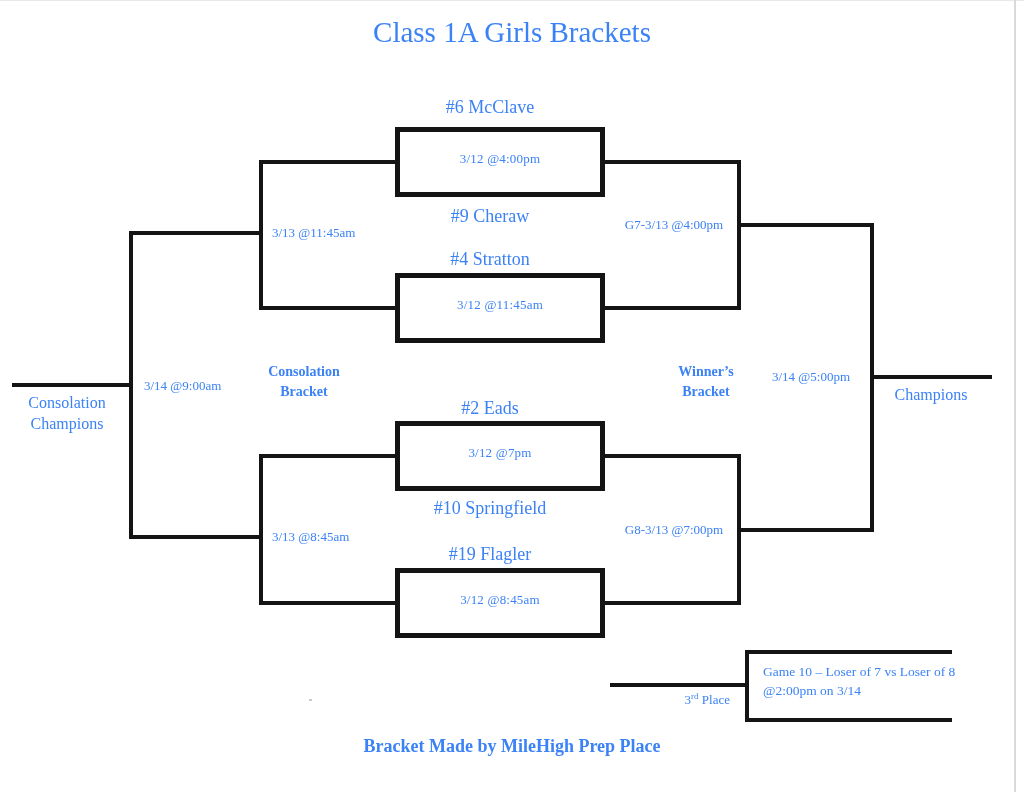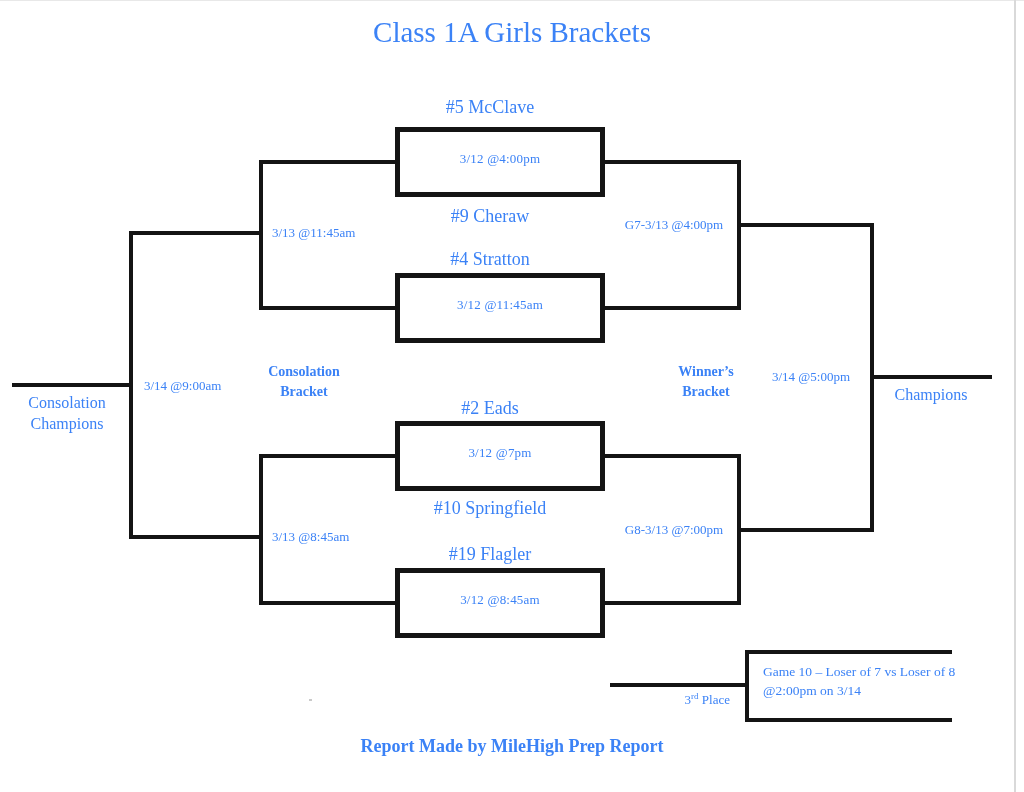--- a/index.html
+++ b/index.html
@@ -31,21 +31,21 @@
 </head>
 <body>
 
 <div id="canvas">
 
   <div class="page-edge-top"></div>
   <div class="page-edge-right"></div>
 
   <div class="title">Class 1A Girls Brackets</div>
 
-  <div class="team" style="top:97px">#5 McClave</div>
+  <div class="team" style="top:97px">#6 McClave</div>
   <div class="team" style="top:206px">#9 Cheraw</div>
   <div class="team" style="top:249px">#4 Stratton</div>
   <div class="team" style="top:398px">#2 Eads</div>
   <div class="team" style="top:498px">#10 Springfield</div>
   <div class="team" style="top:544px">#19 Flagler</div>
 
   <div class="gamebox" style="top:127px">
     <span class="gametime">3/12 @4:00pm</span>
   </div>
   <div class="gamebox" style="top:273px">
@@ -107,15 +107,15 @@
   <div class="hline" style="left:745px;top:650px;width:207px;height:4px"></div>
   <div class="hline" style="left:745px;top:718px;width:207px;height:4px"></div>
   <div class="lbl center" style="left:640px;top:689px;width:90px"><span>3</span><sup>rd</sup><span> Place</span></div>
   <div class="tp-text">
     <div>Game 10 – Loser of 7 vs Loser of 8</div>
     <div>@2:00pm on 3/14</div>
   </div>
 
   <div class="artifact-dot"></div>
 
-  <div class="footer">Report Made by MileHigh Prep Report</div>
+  <div class="footer">Bracket Made by MileHigh Prep Place</div>
 
 </div>
 
 </body></html>

